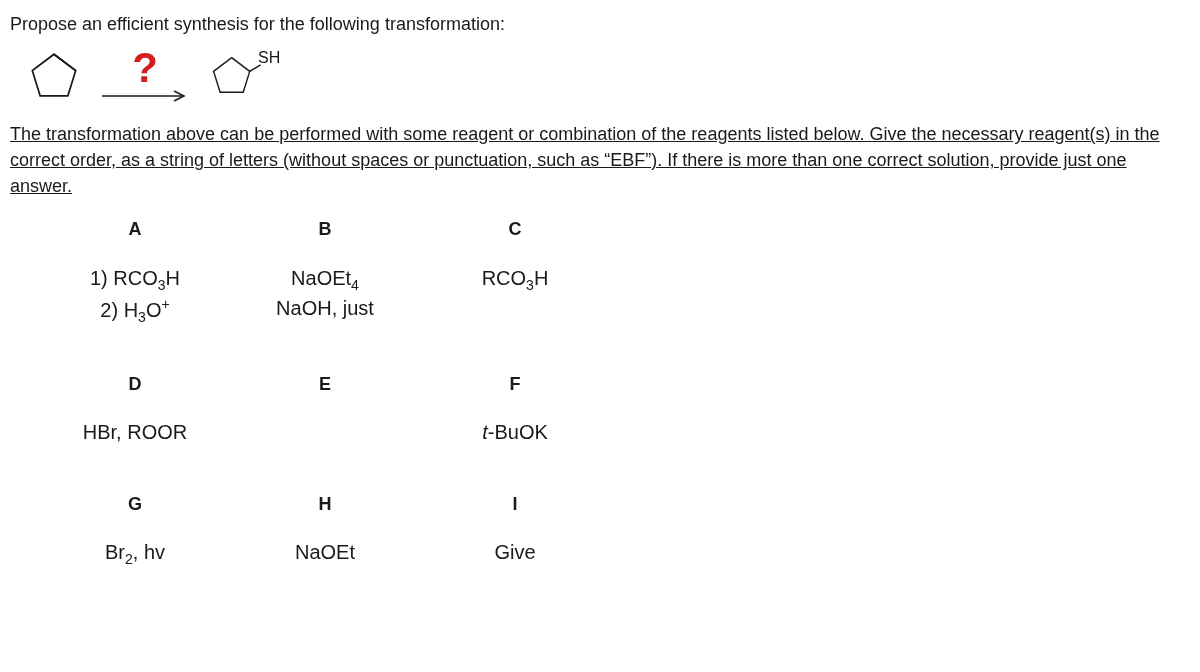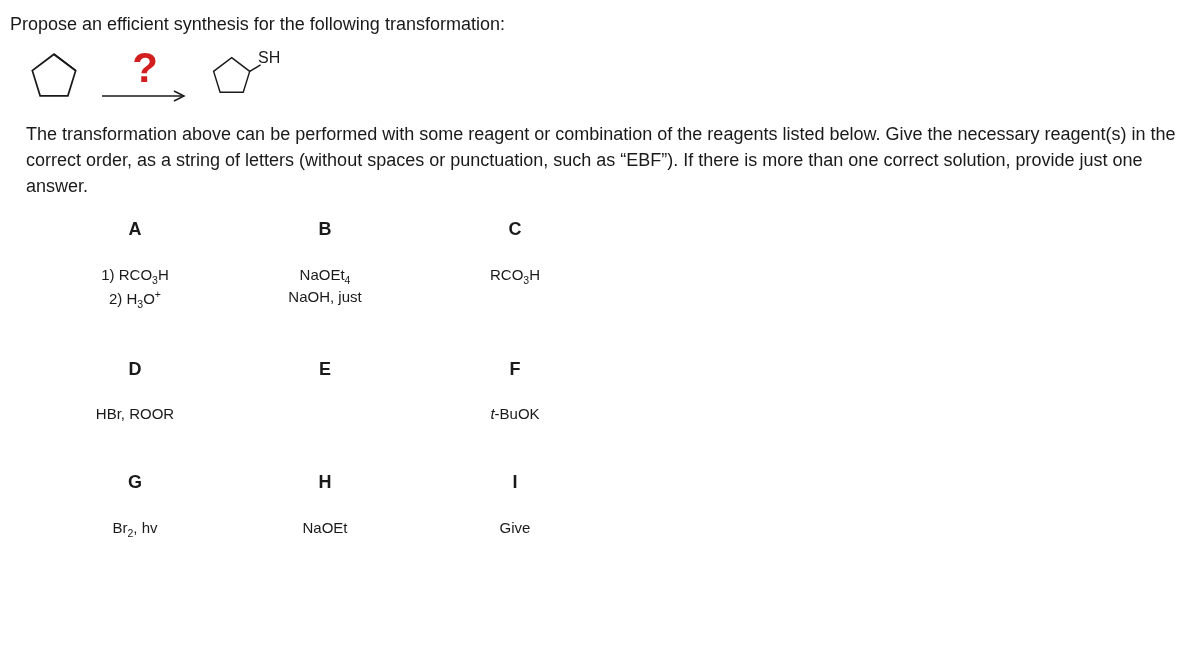--- a/index.html
+++ b/index.html
@@ -45,43 +45,44 @@
     display: flex;
     align-items: flex-start;
   }
   .sh-label {
     font-size: 16px;
     margin-left: -4px;
     margin-top: -2px;
   }
   .instructions {
     font-size: 18px;
-    margin: 8px 0 18px 16px;
+    margin: 8px 0 18px 0;
     line-height: 1.45;
+    text-decoration: underline;
   }
   .reagent-grid {
     display: grid;
     grid-template-columns: 190px 190px 190px;
     column-gap: 0;
     row-gap: 46px;
     margin-left: 30px;
   }
   .reagent-cell {
     display: flex;
     flex-direction: column;
     align-items: center;
     text-align: center;
   }
   .letter {
     font-weight: 700;
     font-size: 18px;
     margin-bottom: 22px;
   }
   .formula {
-    font-size: 15px;
+    font-size: 20px;
     line-height: 1.35;
   }
   sub {
     font-size: 0.7em;
     vertical-align: sub;
   }
   sup {
     font-size: 0.7em;
     vertical-align: super;
   }

